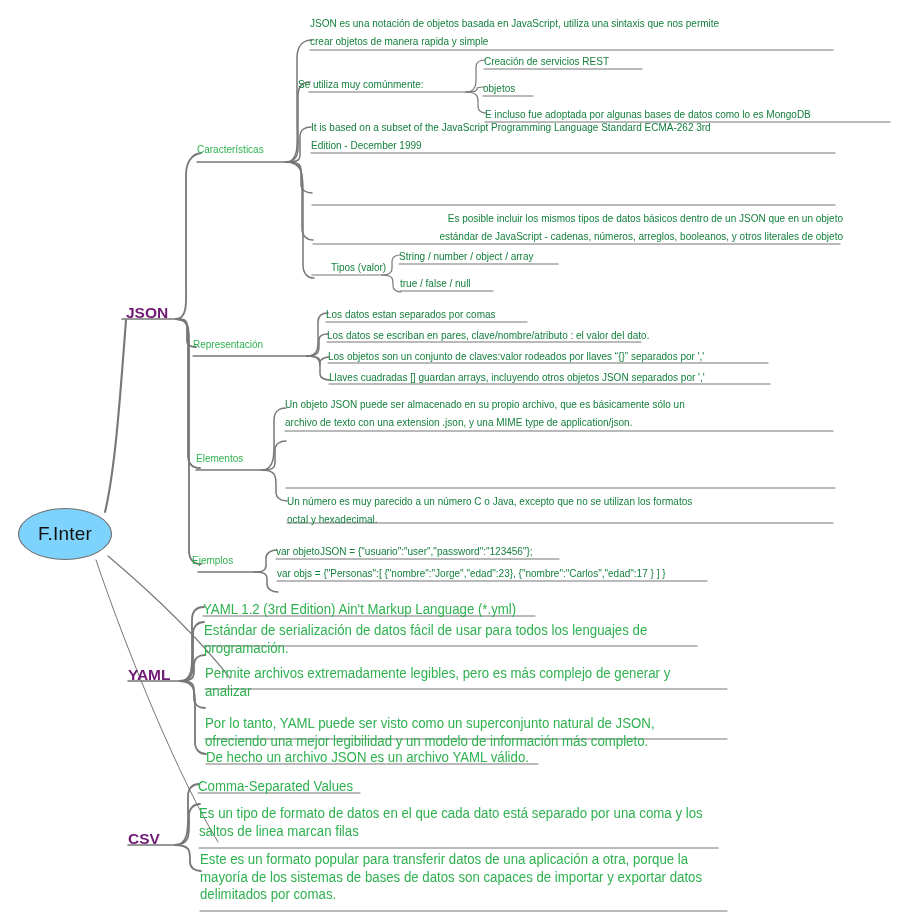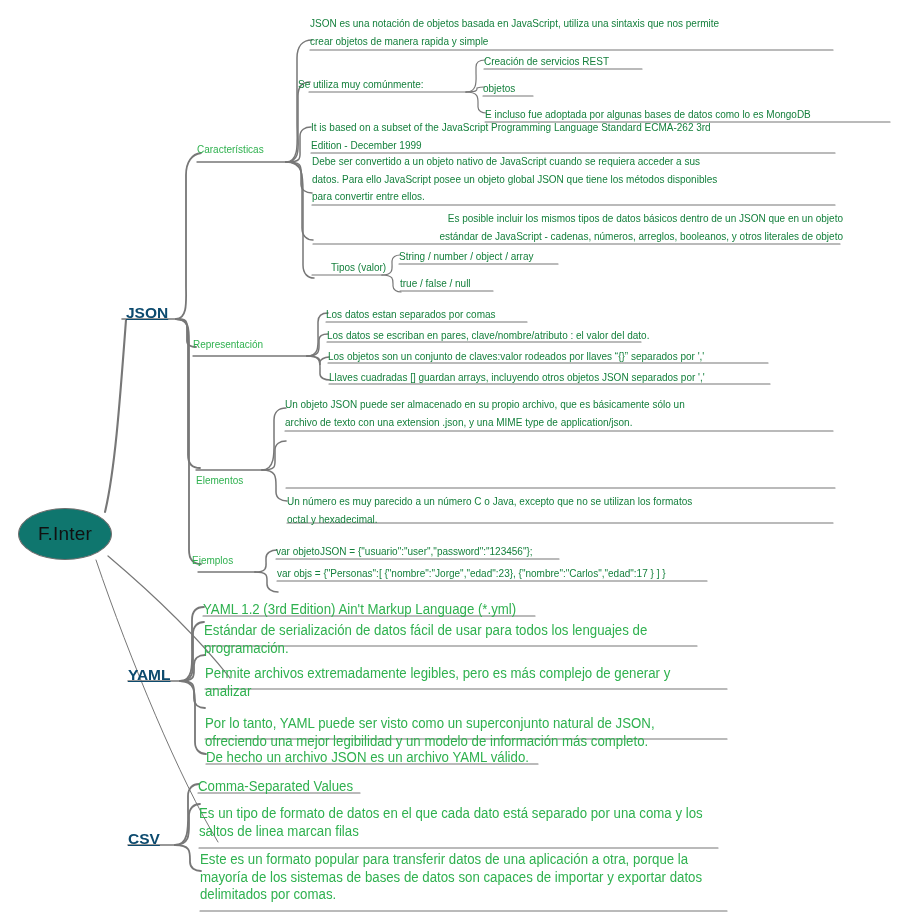--- a/index.html
+++ b/index.html
@@ -9,30 +9,30 @@
     -webkit-font-smoothing:antialiased;
   }
   #canvas{position:absolute;inset:0;width:900px;height:918px;}
   svg.wires{position:absolute;left:0;top:0;width:900px;height:918px;pointer-events:none;}
   .node{position:absolute;}
 
   
   .root{
     left:18px;top:508px;width:94px;height:52px;
     border-radius:50%;
-    background:#0f766e;border:1.6px solid #6f6f6f;
+    background:#7dd3fc;border:1.6px solid #6f6f6f;
     display:flex;align-items:center;justify-content:center;
     box-sizing:border-box;
   }
   .root span{font-size:19px;color:#111;letter-spacing:.2px;}
 
   
   .l1{
-    color:#0c4a6e;font-weight:bold;font-size:15.5px;
-    white-space:nowrap;line-height:1;text-decoration:underline;
+    color:#701a75;font-weight:bold;font-size:15.5px;
+    white-space:nowrap;line-height:1;
   }
 
   
   .l2{
     color:#2fb14f;font-size:10px;white-space:nowrap;line-height:1.15;
   }
 
   
   .leaf{line-height:17.5px;}
   .leaf.red{color:#15803d;font-size:10px;}
@@ -153,42 +153,37 @@
   <div class="node leaf red" style="left:298px;top:76px;">Se utiliza muy comúnmente:</div>
   <div class="node leaf red" style="left:484px;top:53px;">Creación de servicios REST</div>
   <div class="node leaf red" style="left:483px;top:80px;">objetos</div>
   <div class="node leaf red" style="left:485px;top:106px;">E incluso fue adoptada por algunas bases de datos como lo es MongoDB</div>
 
   <div class="node leaf red" style="left:311px;top:119px;width:525px;">
     <div>It is based on a subset of the JavaScript Programming Language Standard ECMA-262 3rd</div>
     <div>Edition - December 1999</div>
   </div>
 
-  <div class="node leaf red" style="left:312px;top:153px;width:527px;">
-    <div>Debe ser convertido a un objeto nativo de JavaScript cuando se requiera acceder a sus</div>
-    <div>datos. Para ello JavaScript posee un objeto global JSON que tiene los métodos disponibles</div>
-    <div>para convertir entre ellos.</div>
-  </div>
 
   <div class="node leaf red" style="left:313px;top:210px;width:530px;text-align:right;">
     <div>Es posible incluir los mismos tipos de datos básicos dentro de un JSON que en un objeto</div>
     <div>estándar de JavaScript - cadenas, números, arreglos, booleanos, y otros literales de objeto</div>
   </div>
 
   <div class="node leaf red" style="left:323px;top:259px;margin-left:8px;">Tipos (valor)</div>
   <div class="node leaf red" style="left:399px;top:248px;">String / number / object / array</div>
   <div class="node leaf red" style="left:400px;top:275px;">true / false / null</div>
 
   <div class="node l2" style="left:193px;top:339px;">Representación</div>
   <div class="node leaf red" style="left:326px;top:306px;">Los datos estan separados por comas</div>
   <div class="node leaf red" style="left:327px;top:327px;">Los datos se escriban en pares, clave/nombre/atributo : el valor del dato.</div>
   <div class="node leaf red" style="left:328px;top:348px;">Los objetos son un conjunto de claves:valor rodeados por llaves “{}” separados por ','</div>
   <div class="node leaf red" style="left:329px;top:369px;">Llaves cuadradas [] guardan arrays, incluyendo otros objetos JSON  separados por ','</div>
 
-  <div class="node l2" style="left:196px;top:475px;">Elementos</div>
+  <div class="node l2" style="left:196px;top:453px;">Elementos</div>
   <div class="node leaf red" style="left:285px;top:396px;width:548px;">
     <div>Un objeto JSON puede ser almacenado en su propio archivo, que es básicamente sólo un</div>
     <div>archivo de texto con una extension .json, y una MIME type de application/json.</div>
   </div>
   <div class="node leaf red" style="left:287px;top:493px;width:548px;">
     <div>Un número es muy parecido a un número C o Java, excepto que no se utilizan los formatos</div>
     <div>octal y hexadecimal.</div>
   </div>
 
   <div class="node l2" style="left:192px;top:555px;">Ejemplos</div>

